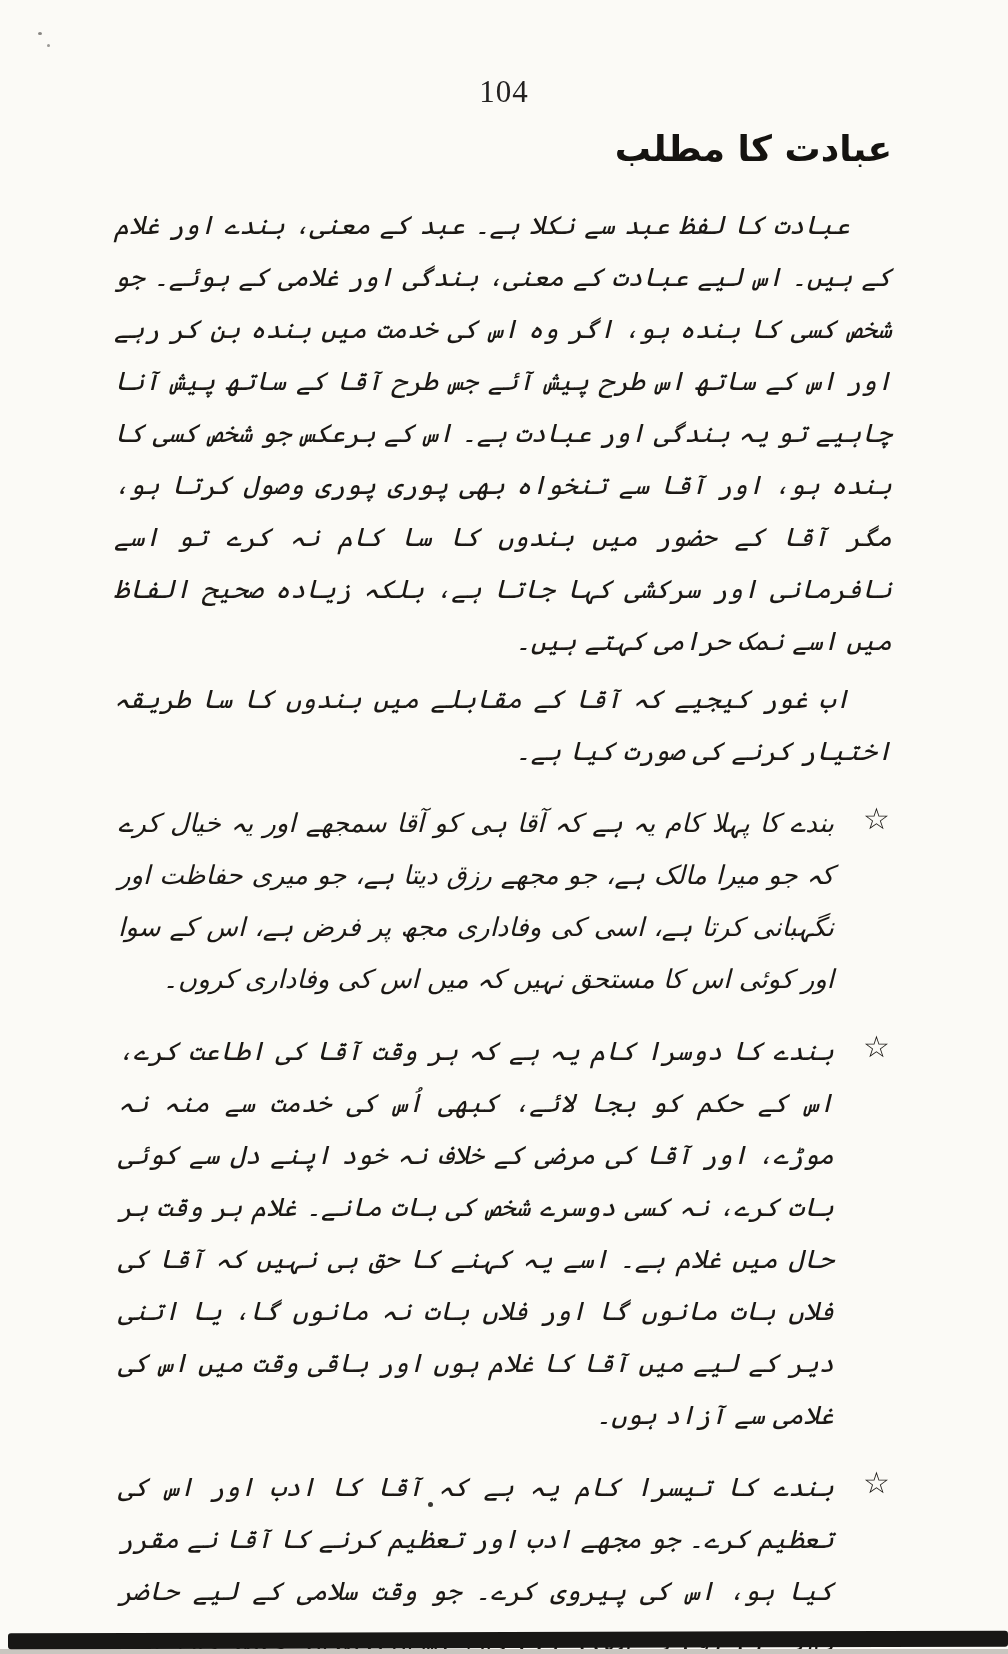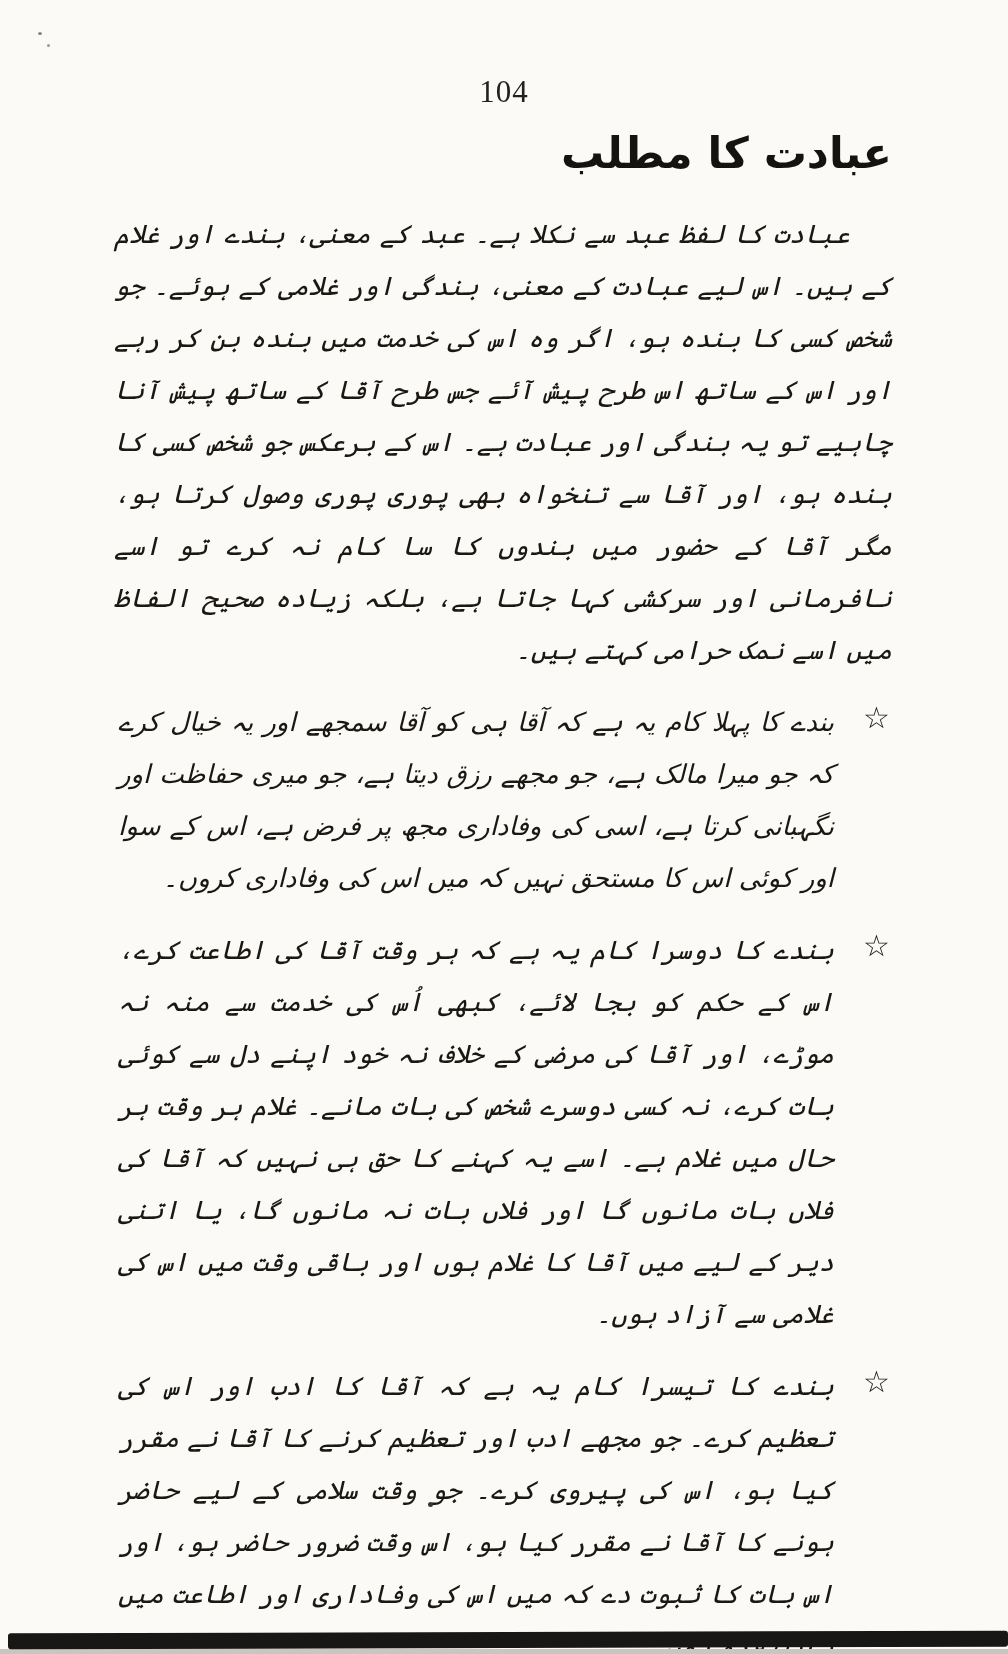--- a/index.html
+++ b/index.html
@@ -33,21 +33,21 @@
   .content {
     position: absolute;
     top: 128px;
     right: 116px;
     left: 114px;
     direction: rtl;
   }
   .heading {
     margin: 0 0 30px 0;
     text-align: right;
-    font-size: 43px;
+    font-size: 36px;
     font-weight: bold;
     color: #151310;
   }
   .para {
     margin: 0 0 6px 0;
     font-size: 26px;
     line-height: 52px;
     text-align: justify;
     color: #1b1814;
     font-style: italic;
@@ -108,20 +108,21 @@
 <div class="page">
 
   <div class="page-number">104</div>
 
   <div class="content">
 
     <h1 class="heading">عبادت کا مطلب</h1>
 
     <p class="para indent">عبادت کا لفظ عبد سے نکلا ہے۔ عبد کے معنی، بندے اور غلام کے ہیں۔ اس لیے عبادت کے معنی، بندگی اور غلامی کے ہوئے۔ جو شخص کسی کا بندہ ہو، اگر وہ اس کی خدمت میں بندہ بن کر رہے اور اس کے ساتھ اس طرح پیش آئے جس طرح آقا کے ساتھ پیش آنا چاہیے تو یہ بندگی اور عبادت ہے۔ اس کے برعکس جو شخص کسی کا بندہ ہو، اور آقا سے تنخواہ بھی پوری پوری وصول کرتا ہو، مگر آقا کے حضور میں بندوں کا سا کام نہ کرے تو اسے نافرمانی اور سرکشی کہا جاتا ہے، بلکہ زیادہ صحیح الفاظ میں اسے نمک حرامی کہتے ہیں۔</p>
 
+    <p class="para indent">اب غور کیجیے کہ آقا کے مقابلے میں بندوں کا سا طریقہ اختیار کرنے کی صورت کیا ہے۔</p>
 
     <div class="starred">
       <span class="star">☆</span>
       <p class="para">بندے کا پہلا کام یہ ہے کہ آقا ہی کو آقا سمجھے اور یہ خیال کرے کہ جو میرا مالک ہے، جو مجھے رزق دیتا ہے، جو میری حفاظت اور نگہبانی کرتا ہے، اسی کی وفاداری مجھ پر فرض ہے، اس کے سوا اور کوئی اس کا مستحق نہیں کہ میں اس کی وفاداری کروں۔</p>
     </div>
 
     <div class="starred">
       <span class="star">☆</span>
       <p class="para">بندے کا دوسرا کام یہ ہے کہ ہر وقت آقا کی اطاعت کرے، اس کے حکم کو بجا لائے، کبھی اُس کی خدمت سے منہ نہ موڑے، اور آقا کی مرضی کے خلاف نہ خود اپنے دل سے کوئی بات کرے، نہ کسی دوسرے شخص کی بات مانے۔ غلام ہر وقت ہر حال میں غلام ہے۔ اسے یہ کہنے کا حق ہی نہیں کہ آقا کی فلاں بات مانوں گا اور فلاں بات نہ مانوں گا، یا اتنی دیر کے لیے میں آقا کا غلام ہوں اور باقی وقت میں اس کی غلامی سے آزاد ہوں۔</p>
     </div>

